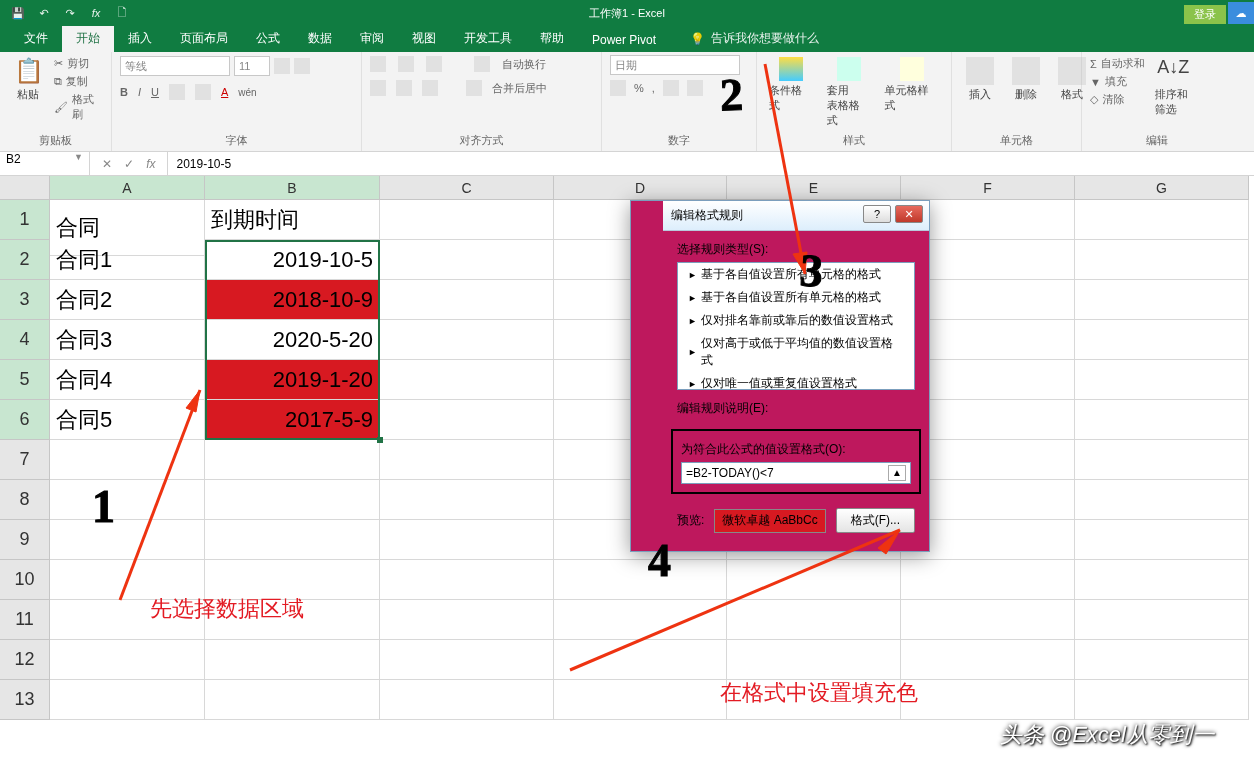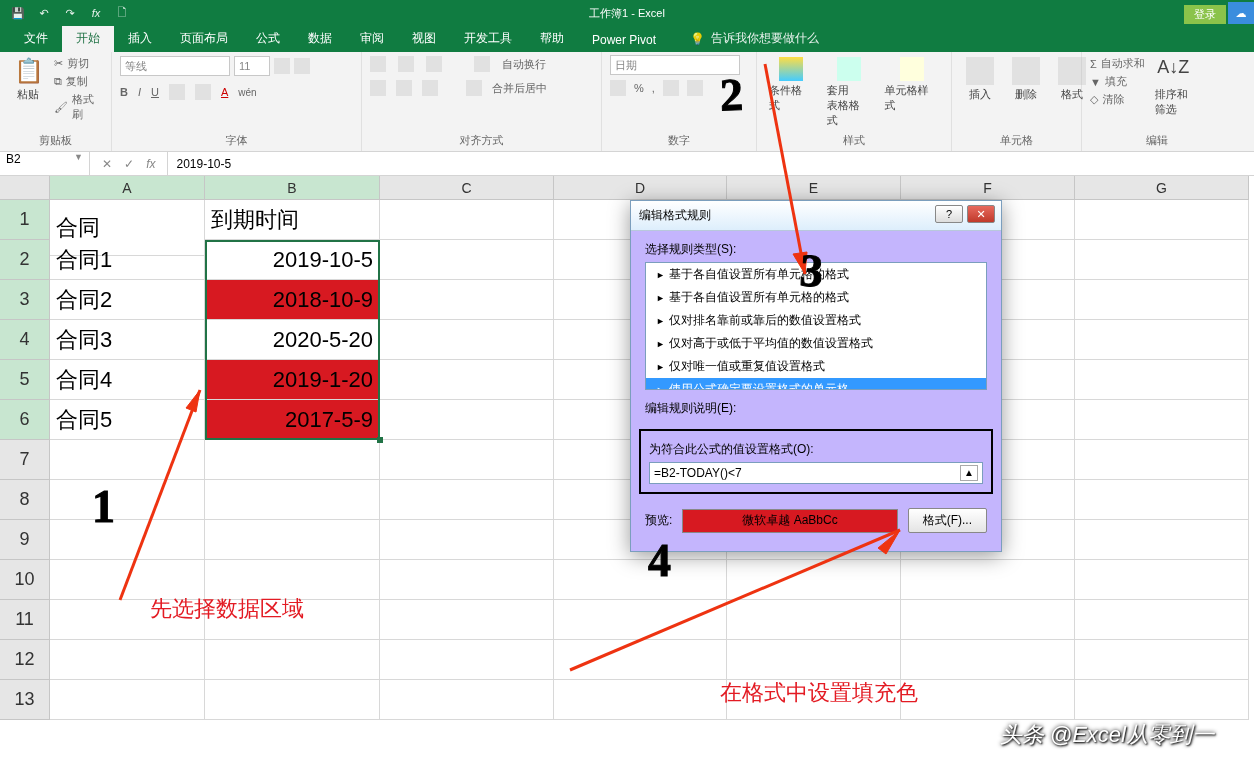--- a/index.html
+++ b/index.html
@@ -50,21 +50,21 @@
 .rh { width:50px; border-right:1px solid #c6c6c6; border-bottom:1px solid #c6c6c6; display:flex; align-items:center; justify-content:center; font-size:18px; color:#333; background:#e6e6e6; }
 .rh.sel { background:#c8e6d0; }
 .grid { position:absolute; top:24px; left:50px; }
 .cell { position:absolute; border-right:1px solid #d8d8d8; border-bottom:1px solid #d8d8d8; padding:0 6px; display:flex; align-items:center; font-size:22px; overflow:hidden; }
 .cell.right { justify-content:flex-end; }
 .sel-outline { position:absolute; border:2px solid #217346; pointer-events:none; }
 .sel-handle { position:absolute; width:6px; height:6px; background:#217346; }
 .red-bg { background:#d71921; }
 
 
-.dialog { position:absolute; left:630px; top:200px; width:372px; background:#c4b5fd; border:1px solid #7b9ebd; box-shadow:0 4px 20px rgba(0,0,0,.4); font-size:12px; z-index:10; }
+.dialog { position:absolute; left:630px; top:200px; width:300px; background:#be185d; border:1px solid #7b9ebd; box-shadow:0 4px 20px rgba(0,0,0,.4); font-size:12px; z-index:10;padding-left:32px; }
 .dlg-title { background:linear-gradient(#fff,#ddeefc); height:30px; display:flex; align-items:center; padding:0 8px; border-bottom:1px solid #b8c8dc; position:relative; }
 .dlg-wbtns { position:absolute; right:6px; top:4px; display:flex; gap:4px; }
 .dlg-wbtn { width:28px; height:18px; border:1px solid #888; background:linear-gradient(#fff,#ddd); display:flex; align-items:center; justify-content:center; font-size:11px; border-radius:2px; }
 .dlg-close { background:linear-gradient(#e76a5e,#c0392b); color:#fff; }
 .dlg-body { padding:10px 14px; }
 .dlg-label { margin-bottom:4px; }
 .rulelist { border:1px solid #7b9ebd; background:#fff; height:128px; overflow:hidden; }
 .rulelist-item { padding:3px 10px; display:flex; align-items:center; gap:4px; font-size:12px; }
 .rulelist-item.sel { background:#3399ff; color:#fff; }
 .arrow-r::before { content:"► "; font-size:9px; }

